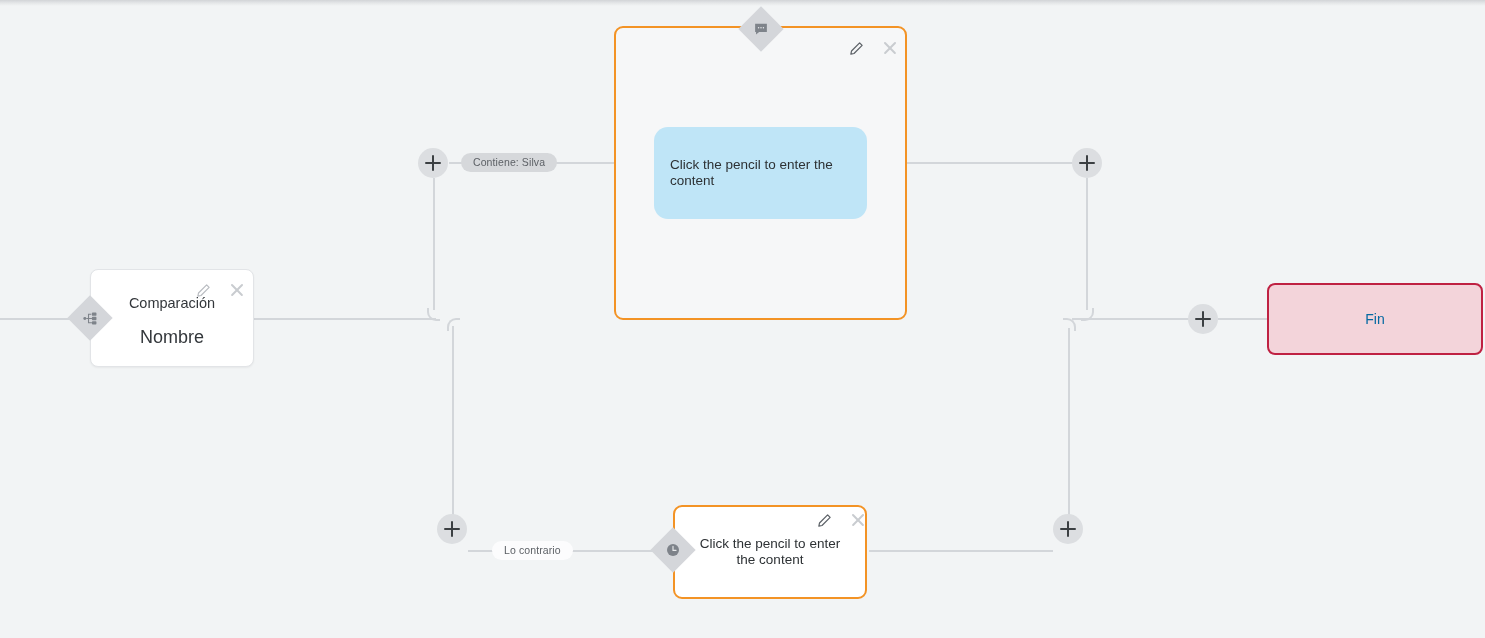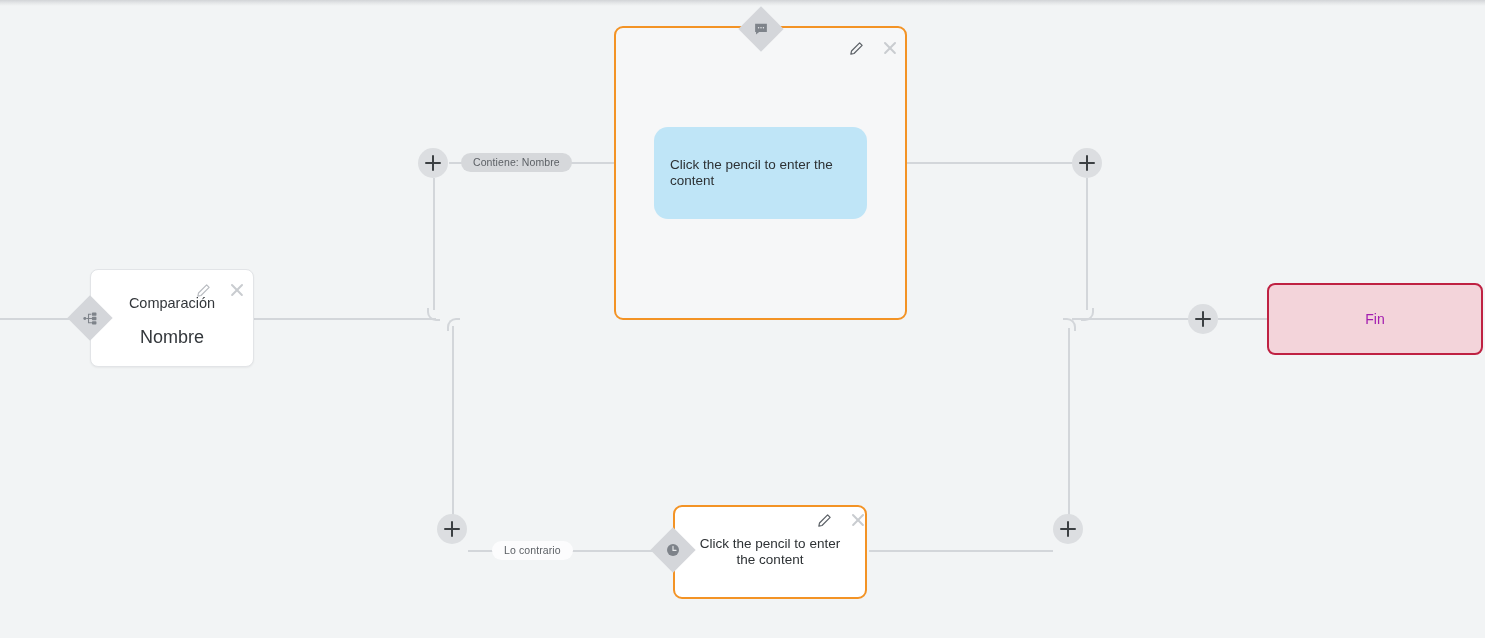--- a/index.html
+++ b/index.html
@@ -209,21 +209,21 @@
   .node-end {
     width: 216px;
     height: 72px;
     border: 2px solid #bf2142;
     border-radius: 8px;
     background: #f3d4da;
     display: flex;
     align-items: center;
     justify-content: center;
     font-size: 14px;
-    color: #a21caf;
+    color: #0369a1;
   }
 
   
   .actions {
     position: absolute;
     display: flex;
     align-items: center;
     gap: 16px;
     z-index: 22;
   }
@@ -292,21 +292,21 @@
   <div class="plus-btn" style="left:1072px; top:148px;">
     
   </div>
   <div class="plus-btn" style="left:1053px; top:514px;">
     
   </div>
   <div class="plus-btn" style="left:1188px; top:304px;">
     
   </div>
 
-  <div class="edge-label grey" style="left:461px; top:153px;">Contiene: Nombre</div>
+  <div class="edge-label grey" style="left:461px; top:153px;">Contiene: Silva</div>
   <div class="edge-label white" style="left:492px; top:541px;">Lo contrario</div>
 
   <div class="node node-compare" style="left:90px; top:269px;">
     <div class="line1">Comparación</div>
     <div class="line2">Nombre</div>
   </div>
   <div class="actions" style="left:194px; top:281px;">
     <div class="icon-btn">
       <svg width="15" height="15" viewBox="0 0 24 24" fill="none" stroke="#b9bcc1" stroke-width="1.9" stroke-linecap="round" stroke-linejoin="round">
         <path d="M17 3l4 4L8 20l-5 1 1-5z"></path>

